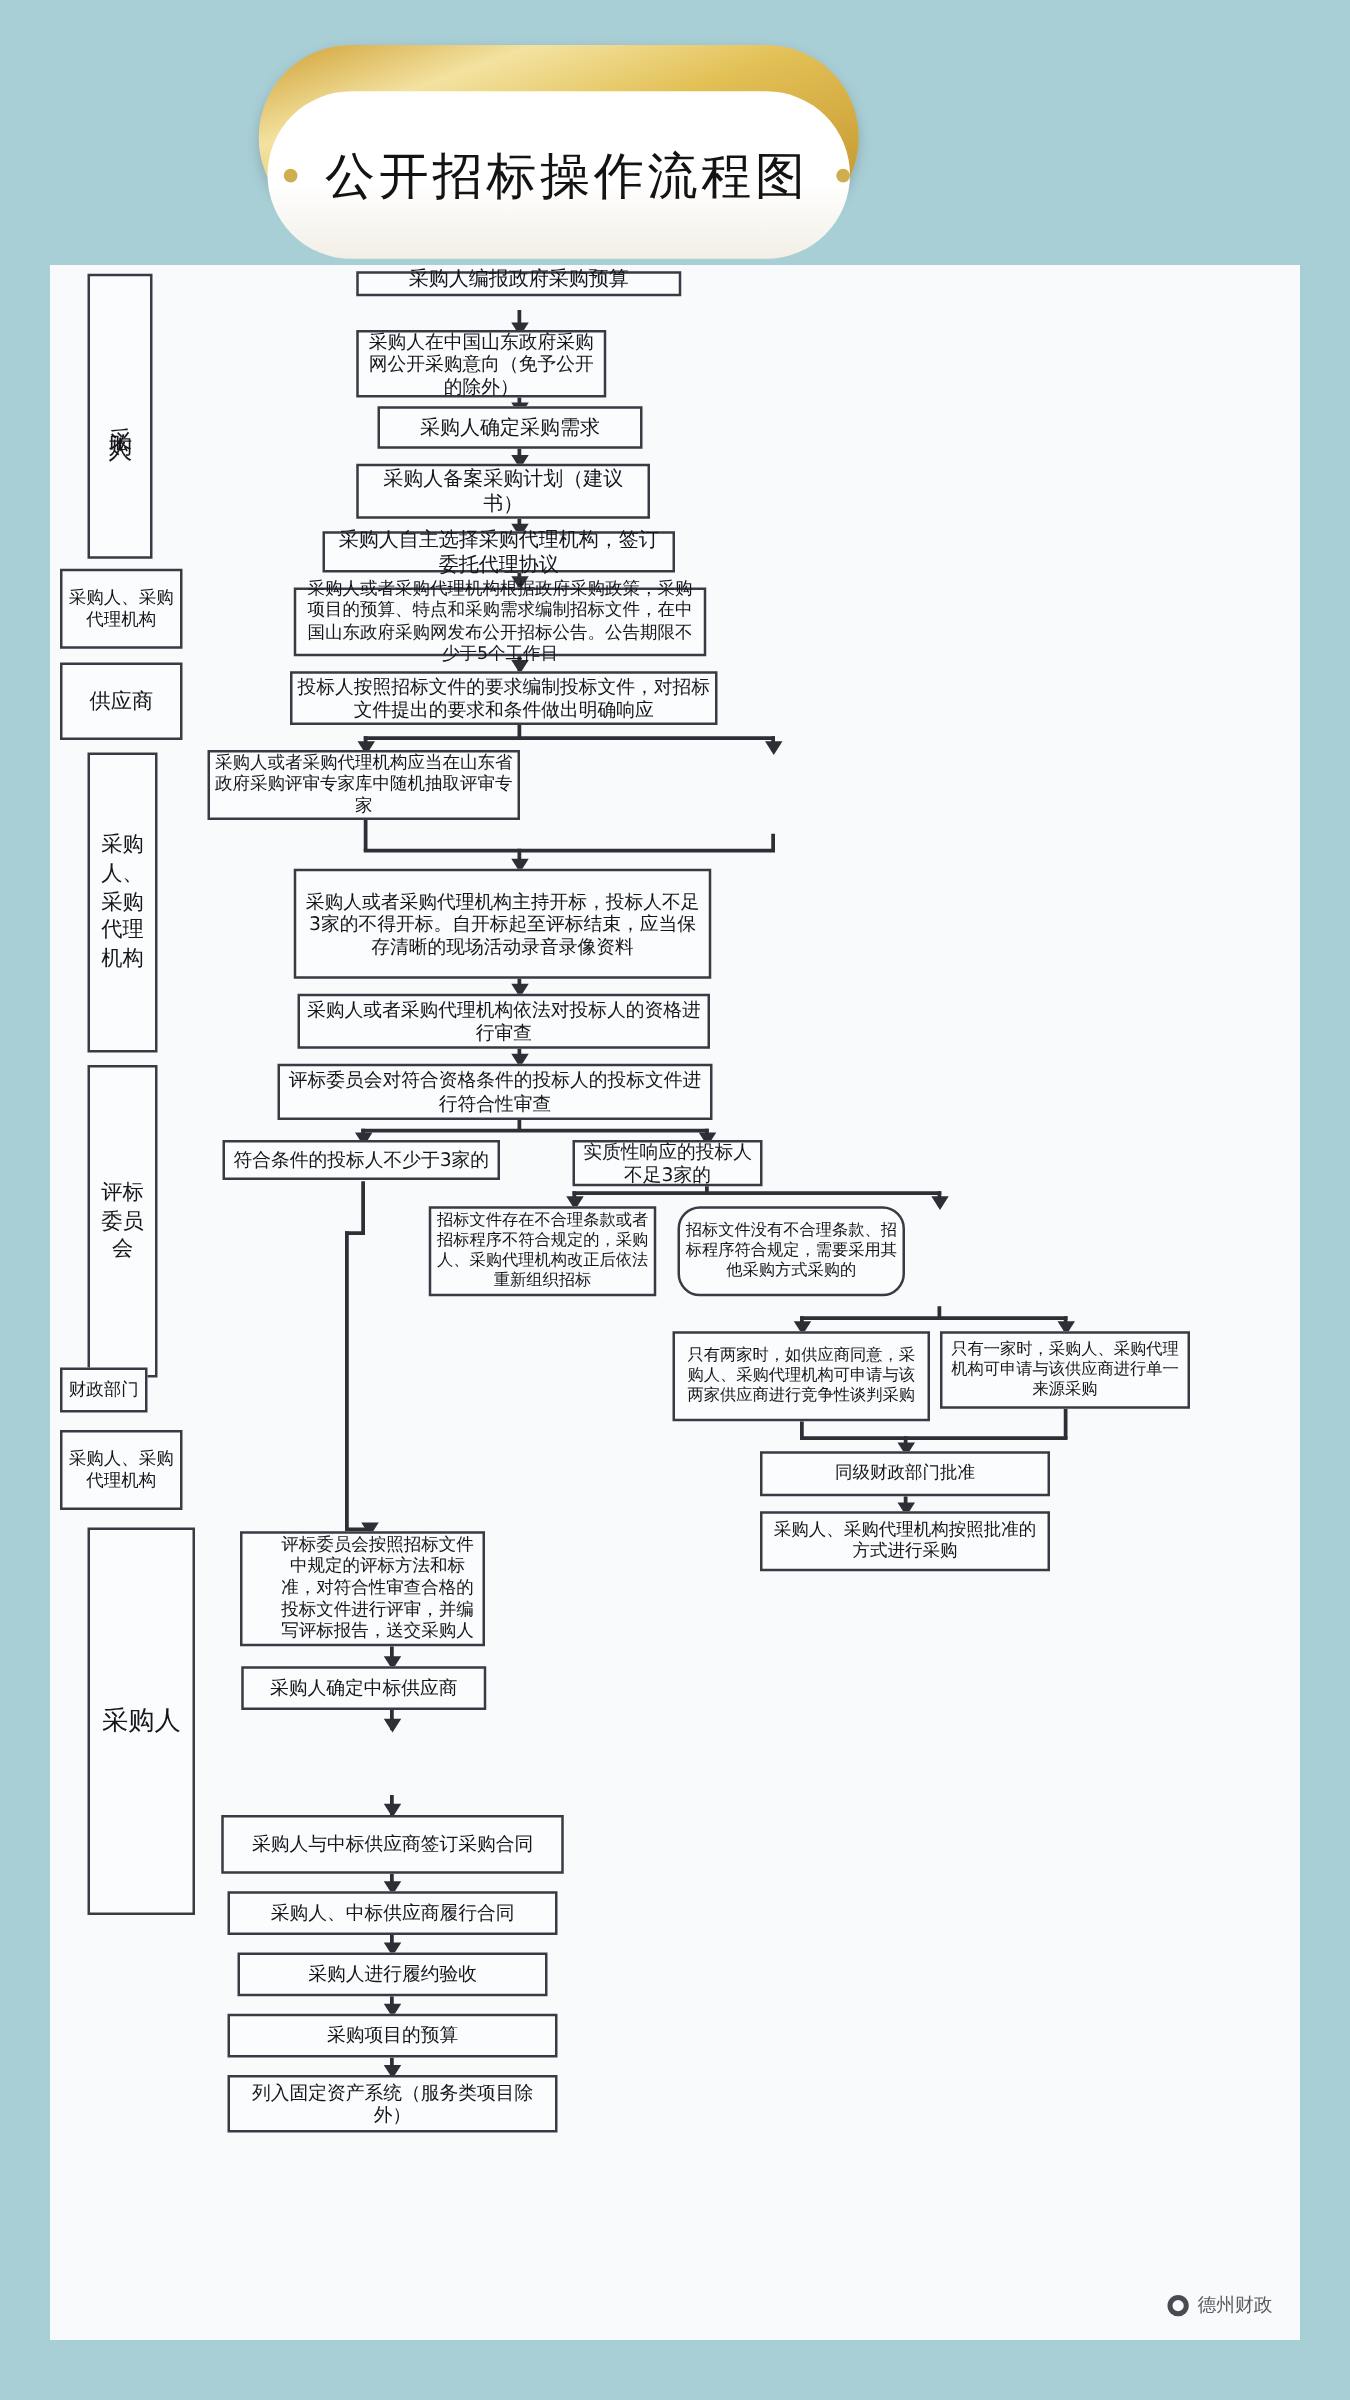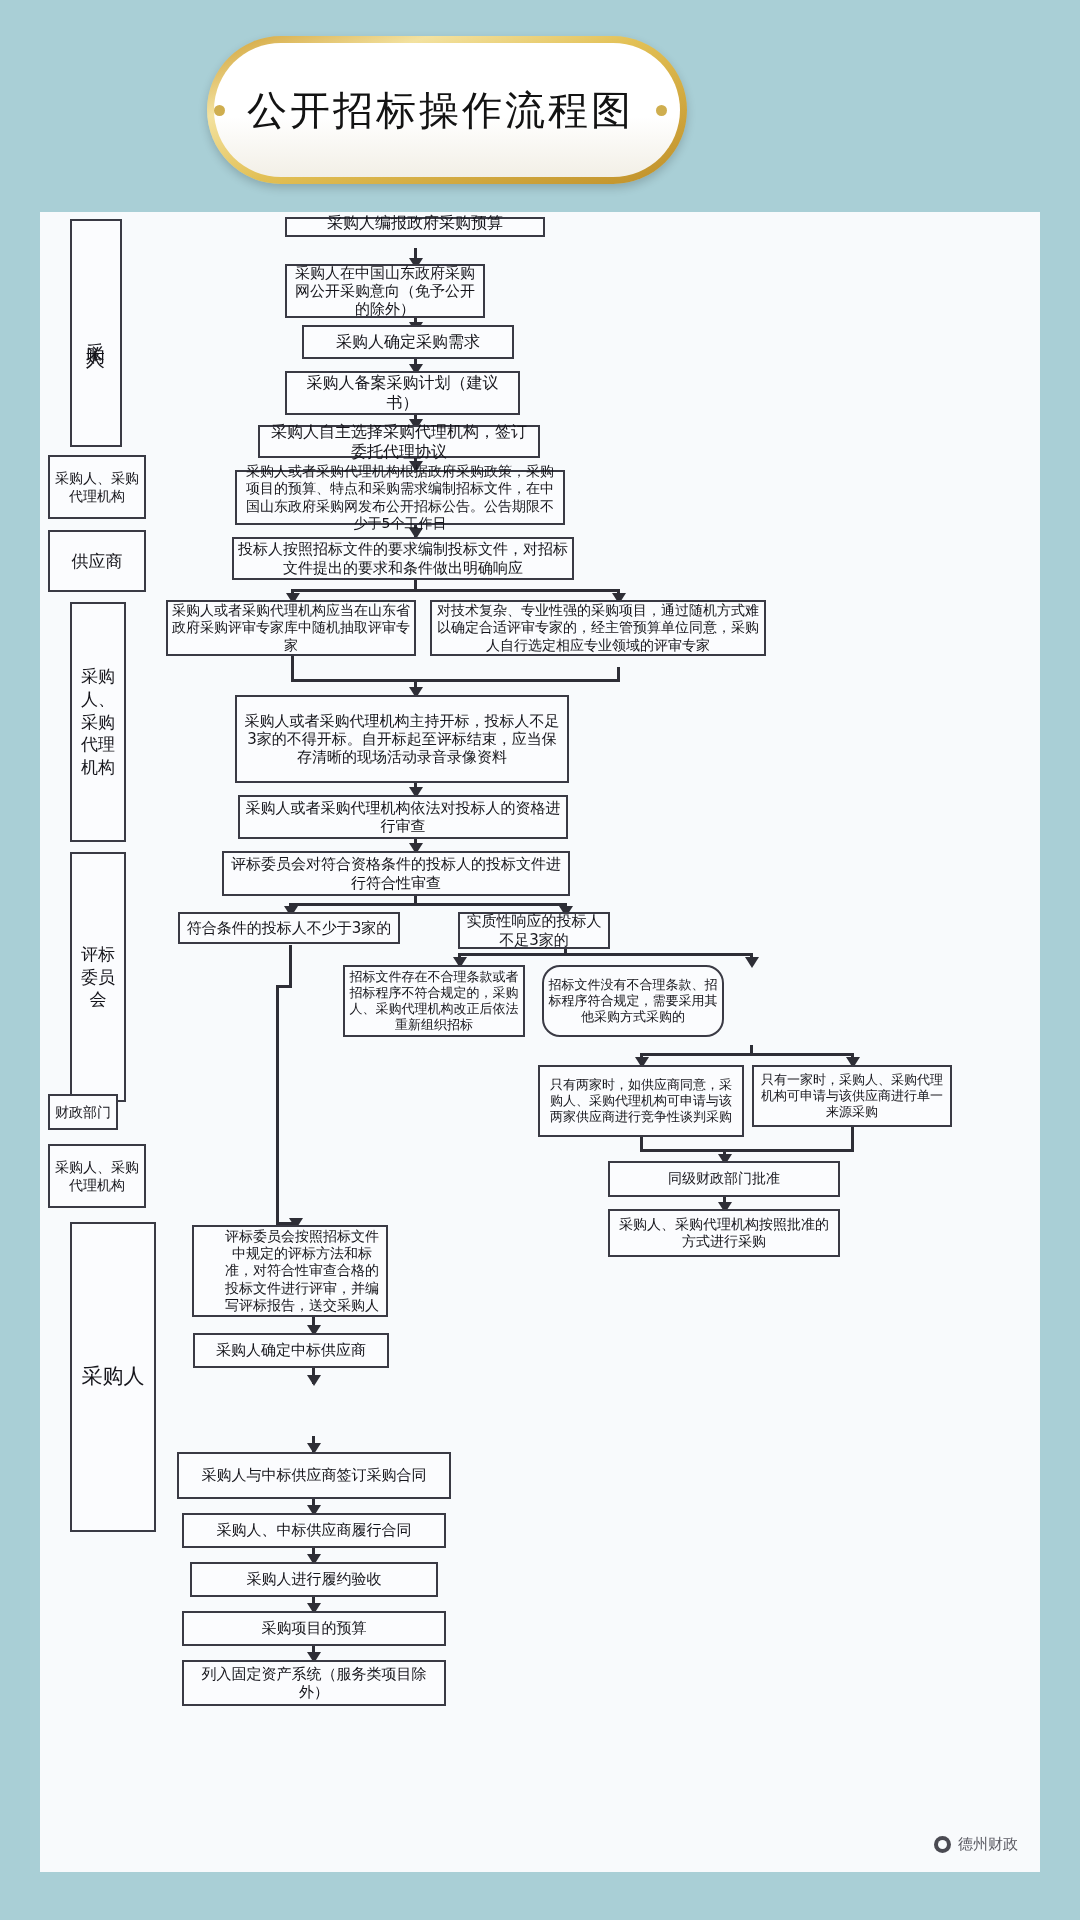--- a/index.html
+++ b/index.html
@@ -14,22 +14,23 @@
     position:absolute;left:207px;top:36px;width:480px;height:148px;
     border-radius:74px;
     background:linear-gradient(160deg,#d9ab3e 0%,#f7e9a8 22%,#e8c košer 40%,#cf9f33 100%);
     background:linear-gradient(160deg,#cf9f33 0%,#f3e2a0 25%,#e2c055 50%,#bf8f28 100%);
     padding:7px;box-sizing:border-box;
     box-shadow:0 4px 10px rgba(0,0,0,.18);
   }
   #title-inner{
     width:100%;height:100%;border-radius:68px;
     background:linear-gradient(180deg,#ffffff 0%,#ffffff 55%,#f2efe6 100%);
-    display:flex;align-items:center;justify-content:flex-start;gap:22px;
+    display:flex;align-items:center;justify-content:flex-end;gap:22px;
     box-sizing:border-box;
+    margin-top:30px;
   }
   .title-dot{width:11px;height:11px;border-radius:50%;background:#cfae4f;flex:0 0 auto;}
   #title-text{
     font-size:40px;color:#131313;letter-spacing:3px;white-space:nowrap;
     font-family:"DejaVu Sans","Liberation Sans",sans-serif;font-weight:400;
   }
 
   
   #canvas{
     position:absolute;left:40px;top:212px;width:1000px;height:1660px;
@@ -238,23 +239,20 @@
   </div>
 
   <div class="box" style="left:192px;top:325px;width:342px;height:43px;font-size:15px;">
     <span>投标人按照招标文件的要求编制投标文件，对招标文件提出的要求和条件做出明确响应</span>
   </div>
 
   <div class="box" style="left:126px;top:388px;width:250px;height:56px;font-size:14px;">
     <span>采购人或者采购代理机构应当在山东省政府采购评审专家库中随机抽取评审专家</span>
   </div>
 
-  <div class="box" style="left:390px;top:388px;width:336px;height:56px;font-size:14px;">
-    <span>对技术复杂、专业性强的采购项目，通过随机方式难以确定合适评审专家的，经主管预算单位同意，采购人自行选定相应专业领域的评审专家</span>
-  </div>
 
   <div class="box" style="left:195px;top:483px;width:334px;height:88px;font-size:15px;">
     <span>采购人或者采购代理机构主持开标，投标人不足3家的不得开标。自开标起至评标结束，应当保存清晰的现场活动录音录像资料</span>
   </div>
 
   <div class="box" style="left:198px;top:583px;width:330px;height:44px;font-size:15px;">
     <span>采购人或者采购代理机构依法对投标人的资格进行审查</span>
   </div>
 
   <div class="box" style="left:182px;top:639px;width:348px;height:45px;font-size:15px;">

